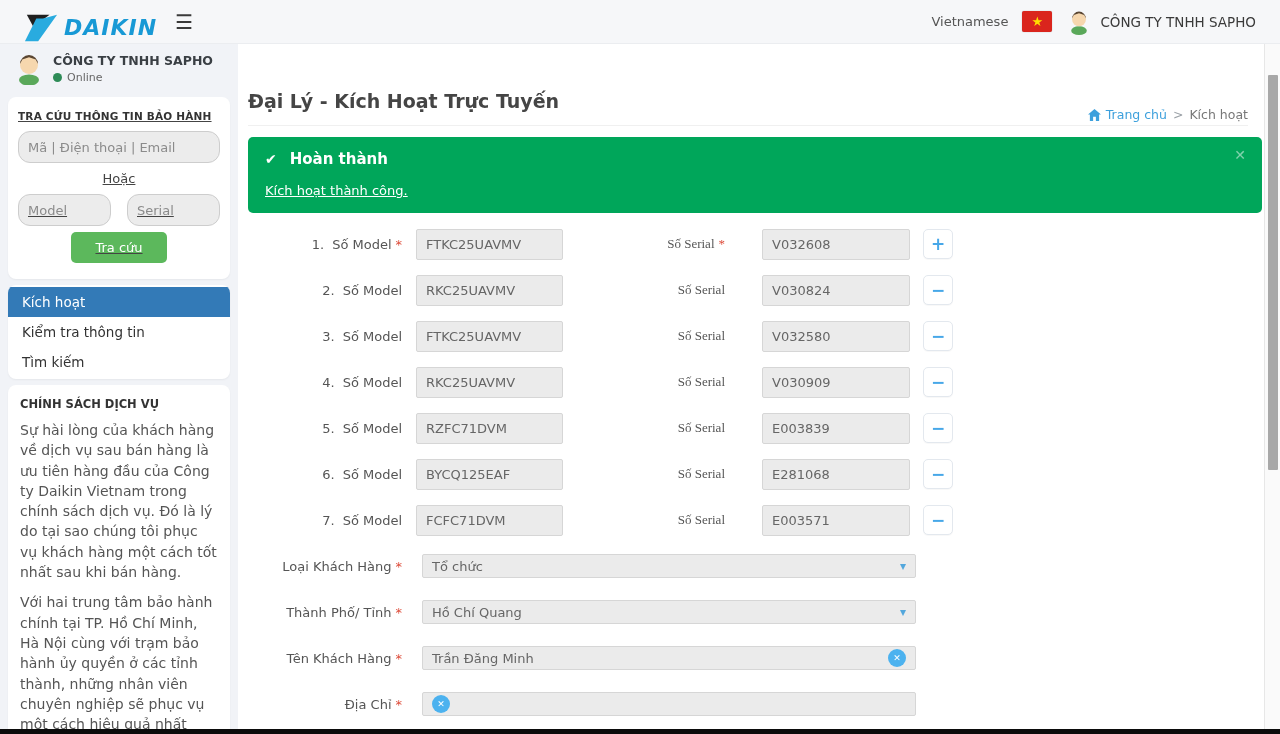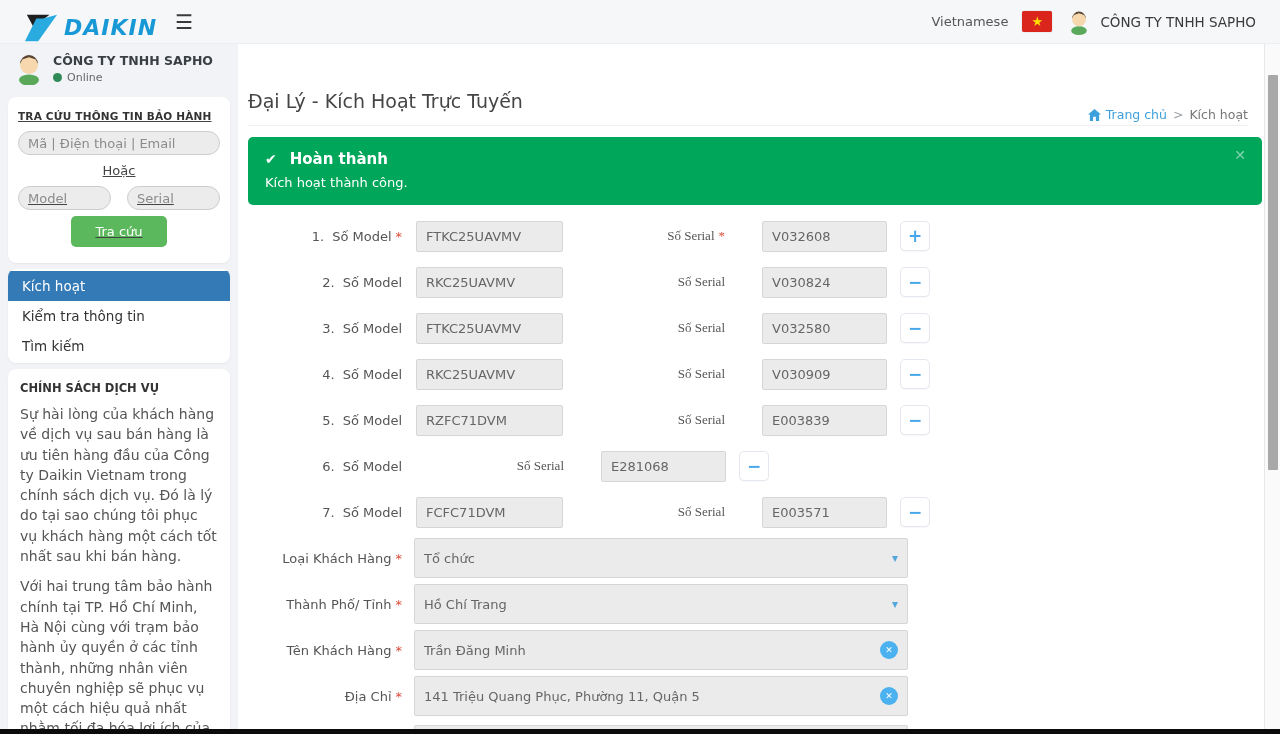--- a/index.html
+++ b/index.html
@@ -28,21 +28,21 @@
   .sidebar { position:absolute; top:44px; left:0; width:238px; bottom:5px; background:#f1f3f7; overflow:hidden; }
   .user-panel { display:flex; align-items:flex-start; gap:9px; padding:9px 12px 6px 14px; }
   .user-meta .uname { font-size:12.5px; font-weight:bold; color:#3a3f44; }
   .status-row { display:flex; align-items:center; gap:5px; margin-top:3px; }
   .dot { width:9px; height:9px; border-radius:50%; background:#2e8b57; }
   .status-txt { font-size:11px; color:#666; }
   .card { background:#fff; border-radius:8px; margin:6px 8px; box-shadow:0 1px 2px rgba(0,0,0,.05); }
   .search-card { padding:11px 10px 16px;text-decoration:underline; }
   .search-title { font-size:10.5px; font-weight:bold; color:#333; letter-spacing:.2px; margin:2px 0 9px; }
   .s-input {
-    width:100%; height:24px; background:#ececec; border:1px solid #cdcdcd; border-radius:12px;
+    width:100%; height:32px; background:#ececec; border:1px solid #cdcdcd; border-radius:12px;
     font-size:13px; color:#555; padding:0 9px; font-family:inherit;
   }
   .s-input::placeholder { color:#8b8b8b; opacity:1; }
   .or-label { text-align:center; font-size:13px; color:#444; margin:8px 0; }
   .two-col { display:flex; gap:16px;align-items:center; }
   .two-col .s-input { width:50%; }
   .guide-link { display:block; text-align:center; font-size:13px; color:#3f8fc8; margin:15px 0 12px; text-decoration:none; cursor:pointer; }
   .lookup-btn {
     display:block; margin:6px auto 0; background:#5cb85c; color:#fff; border:none;
     border-radius:5px; padding:8px 24px; font-size:13px; font-family:inherit; cursor:pointer;
@@ -53,49 +53,49 @@
   .policy-card { padding:12px 12px 14px; }
   .policy-title { font-size:11.5px; font-weight:bold; color:#333; margin-bottom:9px; }
   .policy-p { font-size:14px; color:#555; line-height:1.45; margin-bottom:10px; }
   
   .main { position:absolute; top:44px; left:238px; width:1026px; bottom:5px; background:#fff; overflow:hidden; }
   .main-inner { position:relative; padding:0 16px 0 10px; }
   .breadcrumb { position:absolute; top:17px; right:16px; display:flex; align-items:center; gap:6px; font-size:12.5px; }
   .bc-home { display:flex; align-items:center; gap:5px; color:#3da0dc; cursor:pointer; }
   .bc-sep { color:#9aa0a6; }
   .bc-current { color:#777; }
-  .page-title { margin-top:46px; font-size:19px; font-weight:normal; color:#454545; padding-bottom:13px; border-bottom:1px solid #f0f0f0; }
+  .page-title { margin-top:46px; font-size:19px; font-weight:bold; color:#454545; padding-bottom:13px; border-bottom:1px solid #f0f0f0; }
   .alert {
     position:relative; margin-top:11px; margin-right:-14px; background:#00a65a; border-radius:5px;
     color:#fff; padding:13px 18px 15px 17px;
   }
   .alert-title { font-size:15px; font-weight:bold; display:flex; align-items:center; gap:13px; }
   .alert-check { font-size:14px; }
-  .alert-msg { font-size:13px; margin-top:7px; }
+  .alert-msg { font-size:13px; margin-top:15px;text-decoration:underline; }
   .alert-close { position:absolute; top:10px; right:16px; font-size:14px; font-weight:bold; color:rgba(255,255,255,.5); cursor:pointer; }
   
   .form-area { margin-top:8px; }
   .frow { display:flex; align-items:center; height:46px; }
   .flabel { width:154px; text-align:right; font-size:13px; color:#555; white-space:nowrap; }
   .flabel .idx { margin-right:8px; }
   .req { color:#dd4b39; margin-left:4px; }
   .box {
     height:31px; background:#ebebeb; border:1px solid #d6d6d6; border-radius:2px;
     display:flex; align-items:center; padding:0 9px; font-size:13px; color:#666;
   }
   .model-box { margin-left:14px; width:147px; }
   .slabel { width:162px; text-align:right; font-size:13px; color:#555; white-space:nowrap;font-family:Liberation Serif, serif; }
-  .serial-box { margin-left:37px; width:125px; }
+  .serial-box { margin-left:37px; width:148px; }
   .row-btn {
     margin-left:13px; width:30px; height:30px; background:#fff; border:1px solid #e3e8ee;
     border-radius:5px; color:#47a7e8; font-size:17px; font-weight:bold;
     display:flex; align-items:center; justify-content:center; cursor:pointer;
     box-shadow:0 1px 1px rgba(0,0,0,.03);
   }
-  .wide-box { margin-left:12px; width:494px; height:40px; justify-content:space-between; }
+  .wide-box { margin-left:20px; width:494px; height:24px; justify-content:space-between; }
   .caret { color:#53a7dc; font-size:12px; }
   .clear-ic {
     width:18px; height:18px; border-radius:50%; background:#4cb2ef; color:#fff;
     font-size:9px; display:flex; align-items:center; justify-content:center; cursor:pointer; flex:none;
   }
   .partial-row { height:14px; align-items:flex-start; }
   .partial-row .wide-box { margin-top:6px; }
   
   .scroll-track { position:absolute; top:44px; right:0; width:16px; bottom:5px; background:#fafafa; border-left:1px solid #e7e7e7; }
   .scroll-thumb { position:absolute; top:31px; left:3px; width:10px; height:395px; background:#a8a8a8; border-radius:1px; cursor:grab; }
@@ -268,20 +268,23 @@
     <div class="box serial-box">
               <span class="val2">E003839</span>
             </div>
     <div class="row-btn">
               <span class="glyph">−</span>
             </div>
   </div>
 
   <div class="frow">
     <div class="flabel"><span class="idx">6.</span><span class="lbl">Số Model</span></div>
+    <div class="box model-box">
+              <span class="val">BYCQ125EAF</span>
+            </div>
     <div class="slabel"><span class="lbl2">Số Serial</span></div>
     <div class="box serial-box">
               <span class="val2">E281068</span>
             </div>
     <div class="row-btn">
               <span class="glyph">−</span>
             </div>
   </div>
 
   <div class="frow">
@@ -307,41 +310,40 @@
           <span>Tổ chức</span>
           <span class="caret">▾</span>
         </div>
       </div>
 
       <div class="frow">
         <div class="flabel">
           <span>Thành Phố/ Tỉnh</span><span class="req">*</span>
         </div>
         <div class="box wide-box">
-          <span>Hồ Chí Trang</span>
+          <span>Hồ Chí Quang</span>
           <span class="caret">▾</span>
         </div>
       </div>
 
       <div class="frow">
         <div class="flabel">
           <span>Tên Khách Hàng</span><span class="req">*</span>
         </div>
         <div class="box wide-box">
           <span>Trần Đăng Minh</span>
           <span class="clear-ic">✕</span>
         </div>
       </div>
 
       <div class="frow">
         <div class="flabel">
           <span>Địa Chỉ</span><span class="req">*</span>
         </div>
         <div class="box wide-box">
-          <span>141 Triệu Quang Phục, Phường 11, Quận 5</span>
           <span class="clear-ic">✕</span>
         </div>
       </div>
 
       <div class="frow partial-row">
         <div class="flabel"></div>
         <div class="box wide-box">
           <span></span>
 
         </div>

